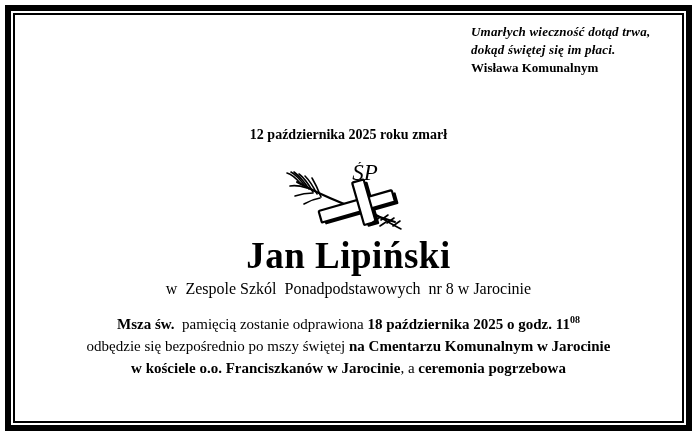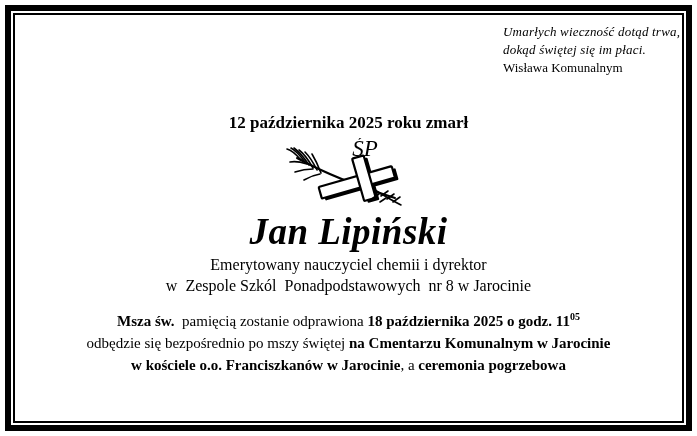--- a/index.html
+++ b/index.html
@@ -21,46 +21,46 @@
   .frame-inner {
     width:100%; height:100%;
     box-sizing:border-box;
     border:2px solid #000;
     position:relative;
     overflow:hidden;
     text-align:center;
   }
   .quote {
     position:absolute;
-    left:488px; top:8px;
+    left:456px; top:8px;
     text-align:left;
     font-size:13px;
     line-height:18px;
     white-space:nowrap;
+    font-weight:bold;
   }
   .quote .q-line { font-style:italic; letter-spacing:0.2px; }
   .quote .q-attr { font-style:normal; }
   .date-line {
-    margin:4px;
+    margin:16px;
     padding-top:93px;
-    font-size:17px;
+    font-size:14px;
     font-weight:bold;
     line-height:22px;
   }
   .emblem-wrap {
     height:70px;
     line-height:0;
   }
   .deceased-name {
     margin:2px 0 0 0;
     font-size:37px;
     font-weight:bold;
     line-height:44px;
     letter-spacing:0.5px;
-    font-style:italic;
   }
   .role-line {
     margin:0;
     font-size:16px;
     line-height:21px;
     white-space:pre-wrap;
   }
   .details {
     margin-top:14px;
     font-size:15px;
@@ -119,24 +119,23 @@
             <path d="M110,64 L117,59"></path>
             <path d="M96,56 L90,60"></path>
             <path d="M103,60 L97,64"></path>
           </g>
           <text x="82" y="18" text-anchor="middle" font-family="Liberation Serif, DejaVu Serif, serif" font-style="italic" font-size="23" fill="#000">ŚP</text>
         </svg>
       </div>
 
       <p class="deceased-name">Jan Lipiński</p>
 
-      <p class="role-line">Emerytowany nauczyciel chemii i dyrektor</p>
       <p class="role-line">w  Zespole Szkól  Ponadpodstawowych  nr 8 w Jarocinie</p>
 
       <div class="details">
-        <p class="detail-line"><strong>Msza św.</strong><span>  pamięcią zostanie odprawiona </span><strong>18 października 2025 o godz. 11</strong><sup><strong>05</strong></sup></p>
+        <p class="detail-line"><strong>Msza św.</strong><span>  pamięcią zostanie odprawiona </span><strong>18 października 2025 o godz. 11</strong><sup><strong>08</strong></sup></p>
         <p class="detail-line"><span>odbędzie się bezpośrednio po mszy świętej </span><strong>na Cmentarzu Komunalnym w Jarocinie</strong></p>
         <p class="detail-line"><strong>w kościele o.o. Franciszkanów w Jarocinie</strong><span>, a </span><strong>ceremonia pogrzebowa</strong></p>
       </div>
 
     </div>
   </div>
 </div>
 
 </body></html>

